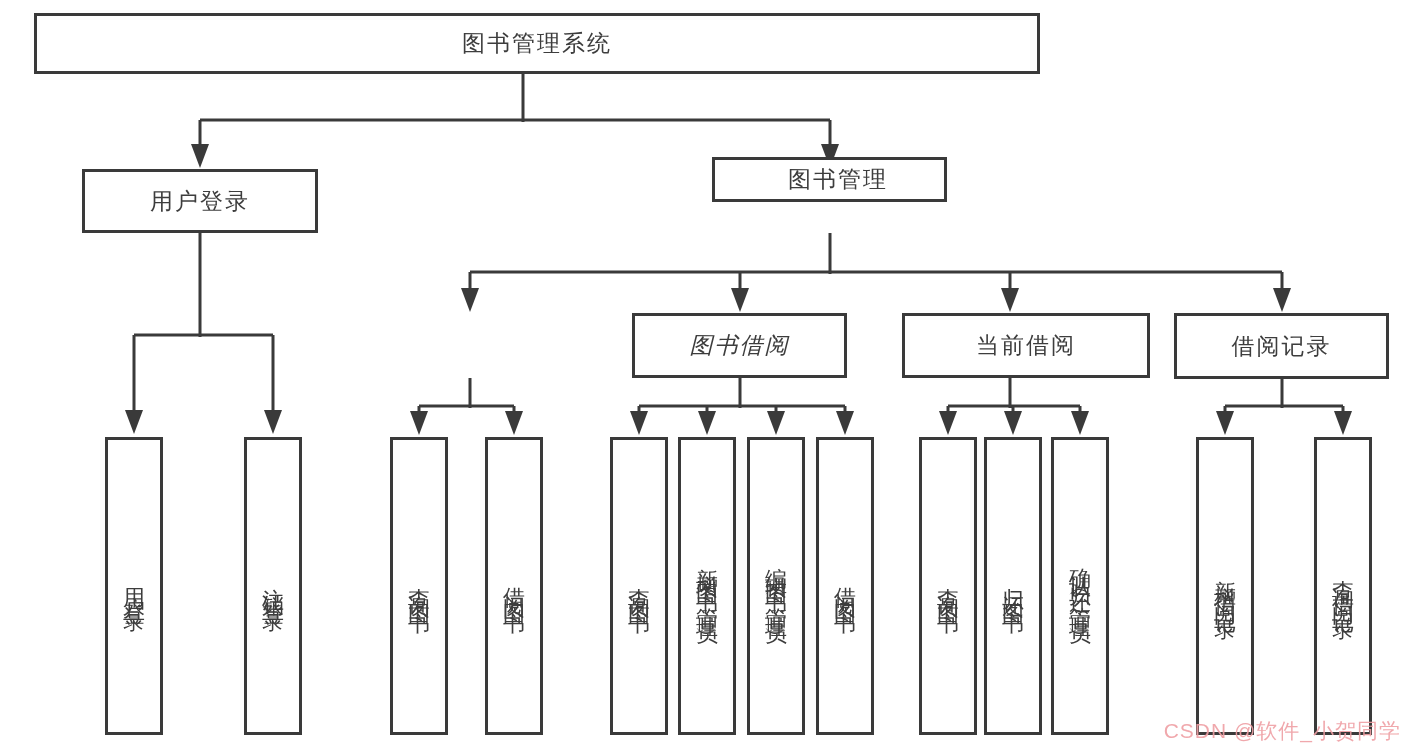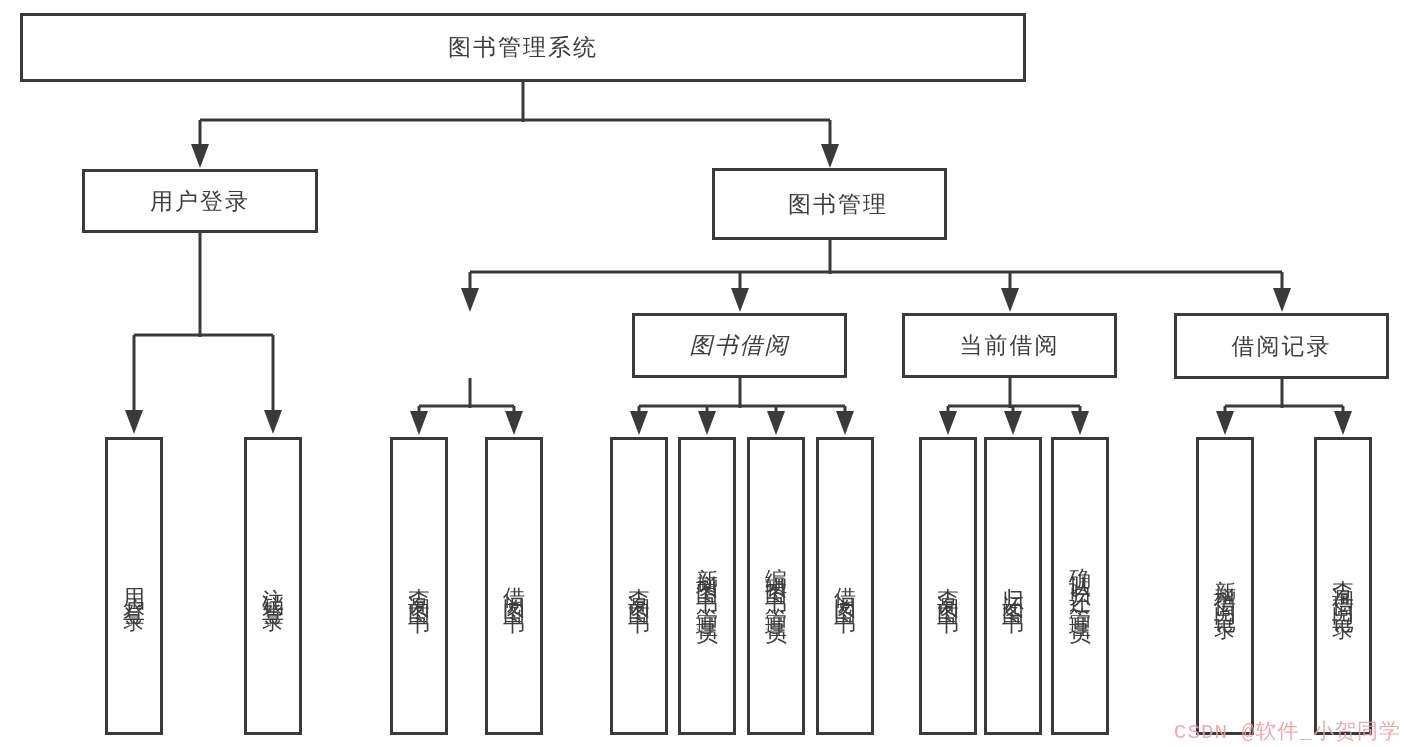--- a/index.html
+++ b/index.html
@@ -46,21 +46,20 @@
   .watermark {
     position: absolute;
     right: 4px;
     bottom: 2px;
     font-size: 21px;
     letter-spacing: 1px;
     color: #ef9fa4;
     white-space: nowrap;
     z-index: 5;
     opacity: 0.9;
-    font-family: Liberation Mono, monospace;
   }
 </style>
 </head>
 <body>
 
 <div class="canvas">
 
   <svg class="edges" viewBox="0 0 1405 747" xmlns="http://www.w3.org/2000/svg">
     <path d="M523,68 V122
          M200,120 H830
@@ -99,35 +98,35 @@
       <polygon points="767,411 785,411 776,435"></polygon>
       <polygon points="836,411 854,411 845,435"></polygon>
       <polygon points="939,411 957,411 948,435"></polygon>
       <polygon points="1004,411 1022,411 1013,435"></polygon>
       <polygon points="1071,411 1089,411 1080,435"></polygon>
       <polygon points="1216,411 1234,411 1225,435"></polygon>
       <polygon points="1334,411 1352,411 1343,435"></polygon>
     </g>
   </svg>
 
-  <div class="node node-h" style="left:20px; top:13px; width:1006px; height:69px;">
+  <div class="node node-h" style="left:34px; top:13px; width:1006px; height:61px;">
     <span>图书管理系统</span>
   </div>
 
   <div class="node node-h" style="left:82px; top:169px; width:236px; height:64px;">
     <span>用户登录</span>
   </div>
-  <div class="node node-h" style="left:712px; top:168px; width:235px; height:72px;padding-left:17px;">
+  <div class="node node-h" style="left:712px; top:157px; width:235px; height:45px;padding-left:17px;">
     <span>图书管理</span>
   </div>
 
   <div class="node node-h" style="left:632px; top:313px; width:215px; height:65px;font-style:italic;">
     <span>图书借阅</span>
   </div>
-  <div class="node node-h" style="left:902px; top:313px; width:215px; height:65px;">
+  <div class="node node-h" style="left:902px; top:313px; width:248px; height:65px;">
     <span>当前借阅</span>
   </div>
   <div class="node node-h" style="left:1174px; top:313px; width:215px; height:66px;">
     <span>借阅记录</span>
   </div>
 
   <div class="node node-v" style="left:105px; top:437px; width:58px; height:298px;">
     <span>用户登录</span>
   </div>
   <div class="node node-v" style="left:244px; top:437px; width:58px; height:298px;">

